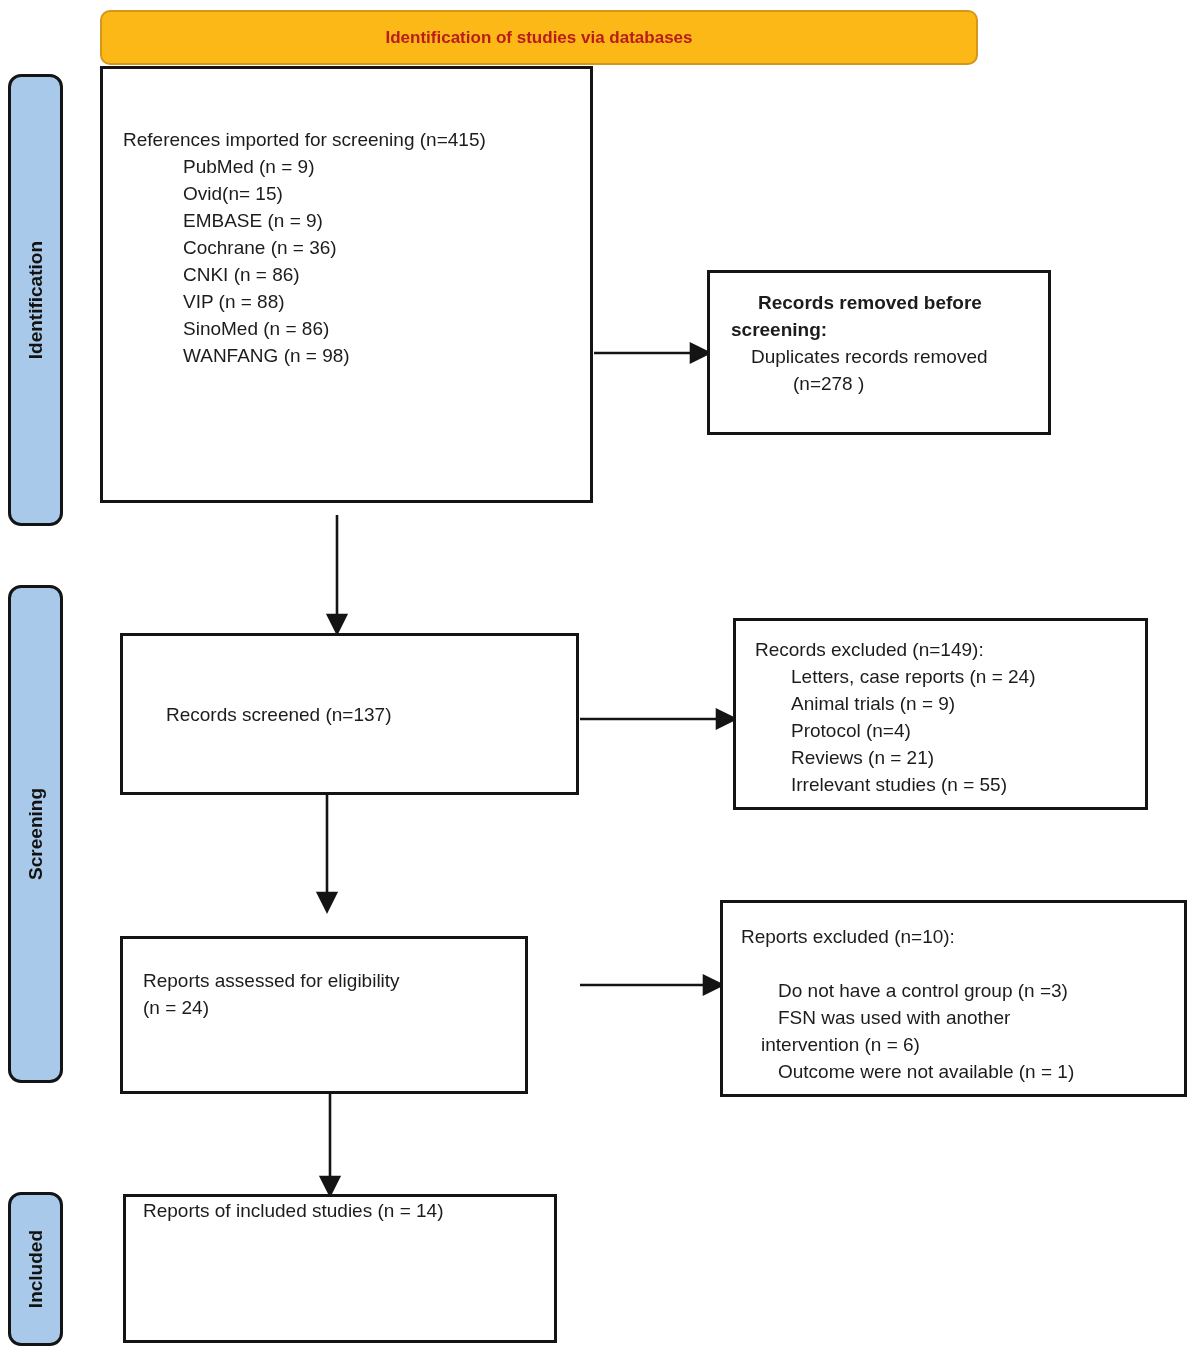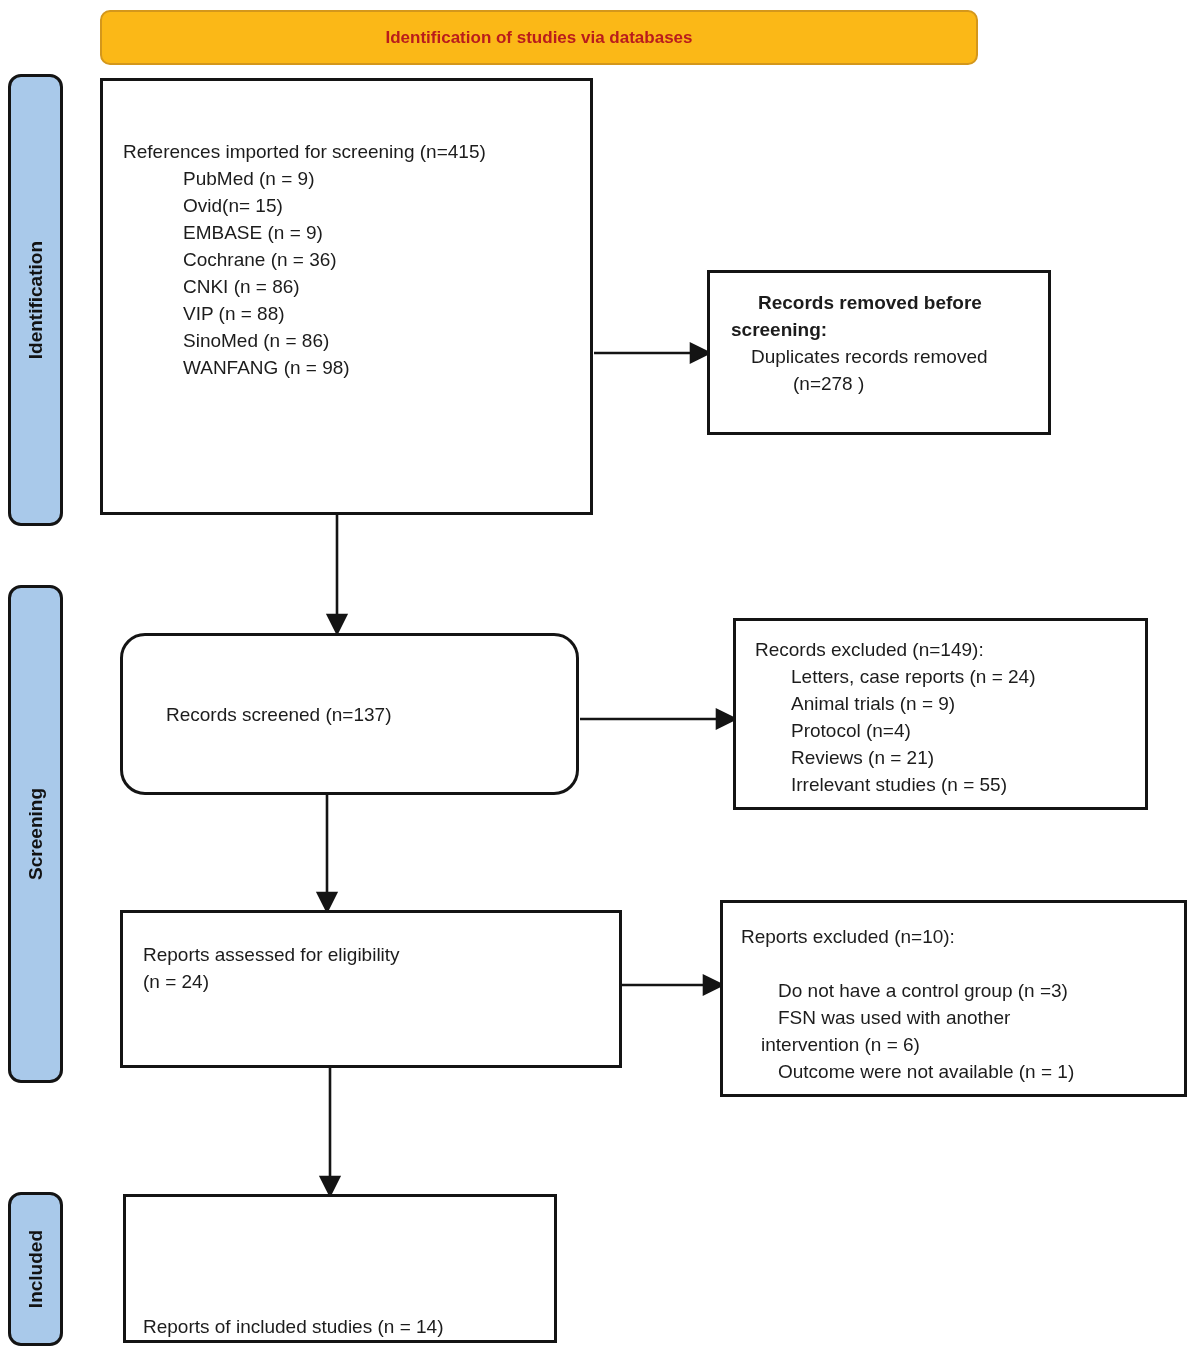--- a/index.html
+++ b/index.html
@@ -23,36 +23,36 @@
   .stage span{
     writing-mode:vertical-rl;transform:rotate(180deg);
     font-weight:bold;font-size:19px;color:#121212;white-space:nowrap;
   }
   .stage.ident{top:74px;height:452px;}
   .stage.screen{top:585px;height:498px;}
   .stage.incl{top:1192px;height:154px;}
   
   .box{background:#ffffff;border:3px solid #141414;z-index:2;font-size:19px;line-height:27px;}
   .box .line{white-space:nowrap;}
-  .b-imported{left:100px;top:78px;width:493px;height:437px;padding:57px 8px 0 20px;}
+  .b-imported{left:100px;top:66px;width:493px;height:437px;padding:57px 8px 0 20px;}
   .b-imported .item{margin-left:60px;}
   .b-removed{left:707px;top:270px;width:344px;height:165px;padding:16px 6px 0 0;font-weight:bold;}
   .b-removed .h1{padding-left:48px;}
   .b-removed .h2{padding-left:21px;}
   .b-removed .detail{padding-left:41px;font-weight:normal;}
   .b-removed .count{padding-left:83px;font-weight:normal;}
-  .b-screened{left:120px;top:633px;width:459px;height:162px;display:flex;align-items:center;padding-left:43px;border-radius:25px;}
+  .b-screened{left:120px;top:633px;width:459px;height:162px;display:flex;align-items:center;padding-left:43px;}
   .b-recexcl{left:733px;top:618px;width:415px;height:192px;padding:15px 6px 0 19px;}
   .b-recexcl .item{margin-left:36px;}
-  .b-assessed{left:120px;top:910px;width:502px;height:158px;padding:28px 8px 0 20px;}
+  .b-assessed{left:120px;top:936px;width:408px;height:158px;padding:28px 8px 0 20px;}
   .b-repexcl{left:720px;top:900px;width:467px;height:197px;padding:20px 6px 0 18px;}
   .b-repexcl .gap{height:27px;}
   .b-repexcl .l0,.b-repexcl .l1,.b-repexcl .l3{margin-left:37px;}
   .b-repexcl .l2{margin-left:20px;}
-  .b-included{left:123px;top:1194px;width:434px;height:149px;display:flex;align-items:flex-end;padding-left:17px;}
+  .b-included{left:123px;top:1194px;width:434px;height:149px;display:flex;align-items:flex-start;padding-left:17px;}
   
   svg.arrows{position:absolute;left:0;top:0;z-index:1;}
 </style>
 </head>
 <body>
 
 <div id="canvas">
 
   <svg class="arrows" width="1200" height="1356" viewBox="0 0 1200 1356">
     <g stroke="#141414" stroke-width="2.6" fill="#141414">

